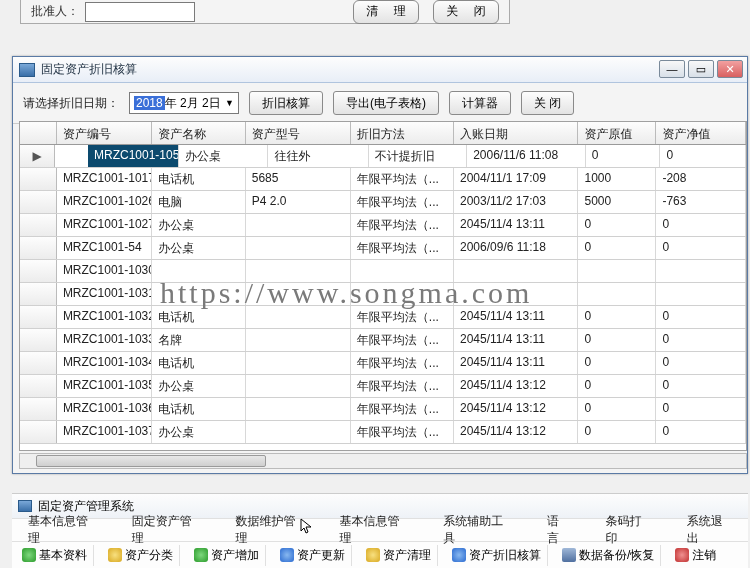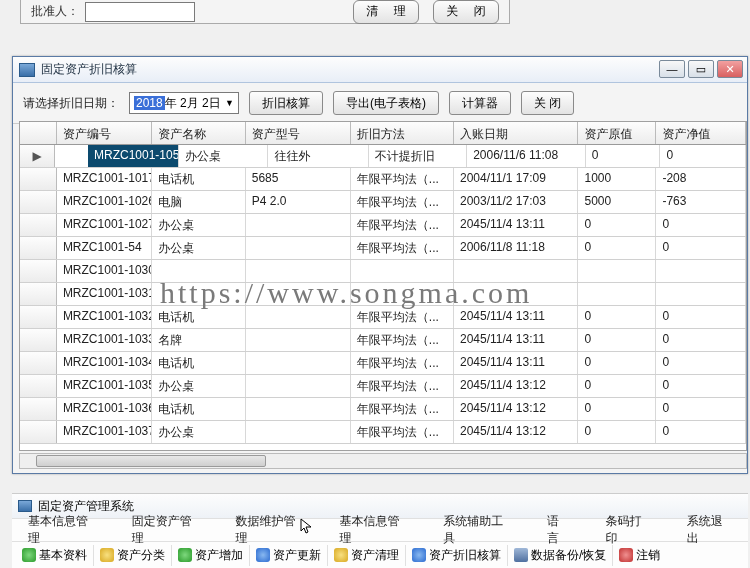--- a/index.html
+++ b/index.html
@@ -39,21 +39,21 @@
 .hscroll { position: absolute; left: 6px; right: 0; bottom: 4px; height: 16px; background: #efefef; border: 1px solid #bbb; display:flex; align-items:center; }
 .hscroll .thumb { margin-left: 16px; width: 230px; height: 12px; background: linear-gradient(#e8e8e8,#cfcfcf); border: 1px solid #9a9a9a; border-radius: 2px; }
 
 .watermark { position: absolute; top: 276px; left: 160px; font-size: 30px; color: #7a7a7a; font-family: Georgia, serif; letter-spacing: 3px; pointer-events: none; z-index: 50; }
 
 .bottom-app { position: absolute; left: 12px; bottom: 0; width: 736px; background: #fdfdfd; border-top: 1px solid #ccc; }
 .bottom-title { height: 24px; display: flex; align-items: center; padding: 0 6px; gap: 6px; background: linear-gradient(#fdfdfd,#eef2f7); }
 .bottom-title .app-icon { width: 14px; height: 12px; background: linear-gradient(#7aa8d8,#3a6fa8); border: 1px solid #2a5a8a; }
 .menubar { height: 24px; display: flex; align-items: center; gap: 16px; padding: 0 6px; border-top: 1px solid #e0e0e0; border-bottom: 1px solid #e0e0e0; }
 .menubar .mi { padding: 3px 10px; color: #222; cursor: pointer; }
-.iconbar { height: 26px; display: flex; align-items: center; gap: 0; padding: 2px 4px; }
+.iconbar { height: 26px; display: flex; align-items: center; gap: 8px; padding: 2px 4px; }
 .iconbar .ib { display: flex; align-items: center; gap: 3px; padding: 2px 6px; cursor: pointer; border-right: 1px solid #e0e0e0; }
 .iconbar .ib:last-child { border-right: none; }
 .ico { width: 14px; height: 14px; border-radius: 3px; }
 .i-green { background: radial-gradient(#7ed87e,#2a9a2a); }
 .i-yellow { background: radial-gradient(#f8e080,#d8a820); }
 .i-blue { background: radial-gradient(#88b8f0,#2a6ad0); }
 .i-red { background: radial-gradient(#f09090,#c03030); }
 .i-db { background: linear-gradient(#a0b8d8,#5070a0); border-radius:2px; }
 .cursor-arrow { position:absolute; top:518px; left:300px; width:14px; height:18px; pointer-events:none; z-index:60; }
 .cursor-arrow svg { width:100%; height:100%; }
@@ -145,21 +145,21 @@
           <div class="td c4">2045/11/4 13:11</div>
           <div class="td c5">0</div>
           <div class="td c6">0</div>
         </div>
         <div class="row">
           <div class="rh"></div>
           <div class="td c0">MRZC1001-54</div>
           <div class="td c1">办公桌</div>
           <div class="td c2"></div>
           <div class="td c3">年限平均法（...</div>
-          <div class="td c4">2006/11/8 11:18</div>
+          <div class="td c4">2006/09/6 11:18</div>
           <div class="td c5">0</div>
           <div class="td c6">0</div>
         </div>
         <div class="row">
           <div class="rh"></div>
           <div class="td c0">MRZC1001-1030</div>
           <div class="td c1"></div>
           <div class="td c2"></div>
           <div class="td c3"></div>
           <div class="td c4"></div>

